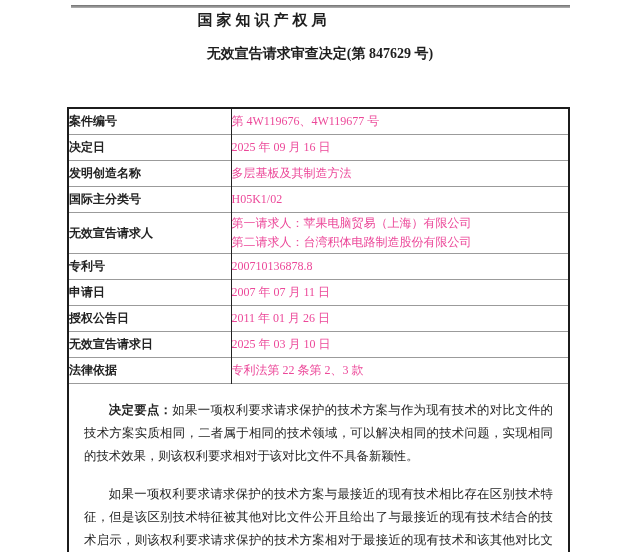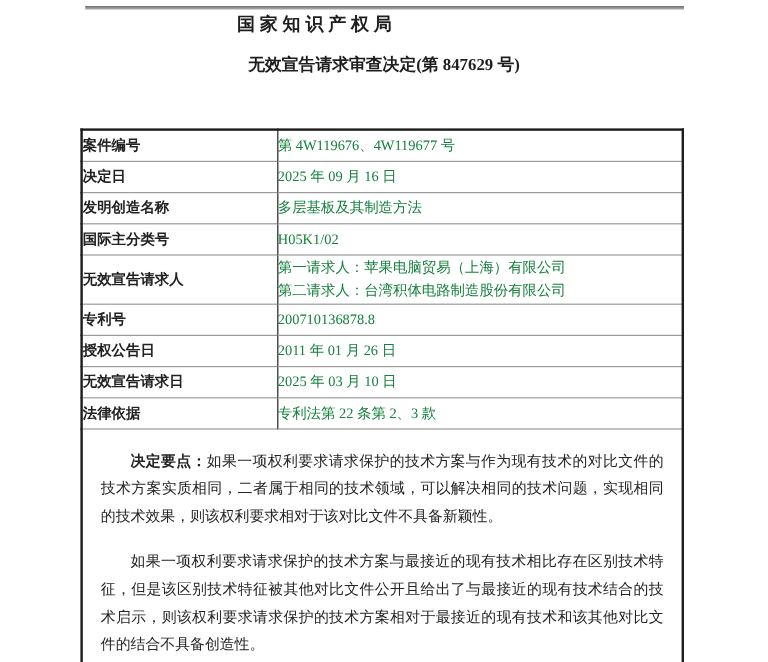--- a/index.html
+++ b/index.html
@@ -41,21 +41,21 @@
     width:163px;
     font-weight:bold;
     padding-left:11px;
     color:#222222;
   }
   td.val{
     border-left:1.5px solid #222222;
     padding-left:11px;
     white-space:pre-line;
     line-height:19px;
-    color:#15803d;
+    color:#ec4899;
   }
   tr.single td{height:25px;}
   tr.tall td{height:40px;}
   td.dp{
     height:140px;
     vertical-align:top;
     padding:5px 11px 0 11px;
     text-align:justify;
     line-height:23px;
     font-size:12.4px;
@@ -100,20 +100,24 @@
       <tr class="tall">
         <td class="lbl">无效宣告请求人</td>
         <td class="val">第一请求人：苹果电脑贸易（上海）有限公司
 第二请求人：台湾积体电路制造股份有限公司</td>
       </tr>
       <tr class="single">
         <td class="lbl">专利号</td>
         <td class="val">200710136878.8</td>
       </tr>
       <tr class="single">
+        <td class="lbl">申请日</td>
+        <td class="val">2007 年 07 月 11 日</td>
+      </tr>
+      <tr class="single">
         <td class="lbl">授权公告日</td>
         <td class="val">2011 年 01 月 26 日</td>
       </tr>
       <tr class="single">
         <td class="lbl">无效宣告请求日</td>
         <td class="val">2025 年 03 月 10 日</td>
       </tr>
       <tr class="single">
         <td class="lbl">法律依据</td>
         <td class="val">专利法第 22 条第 2、3 款</td>

